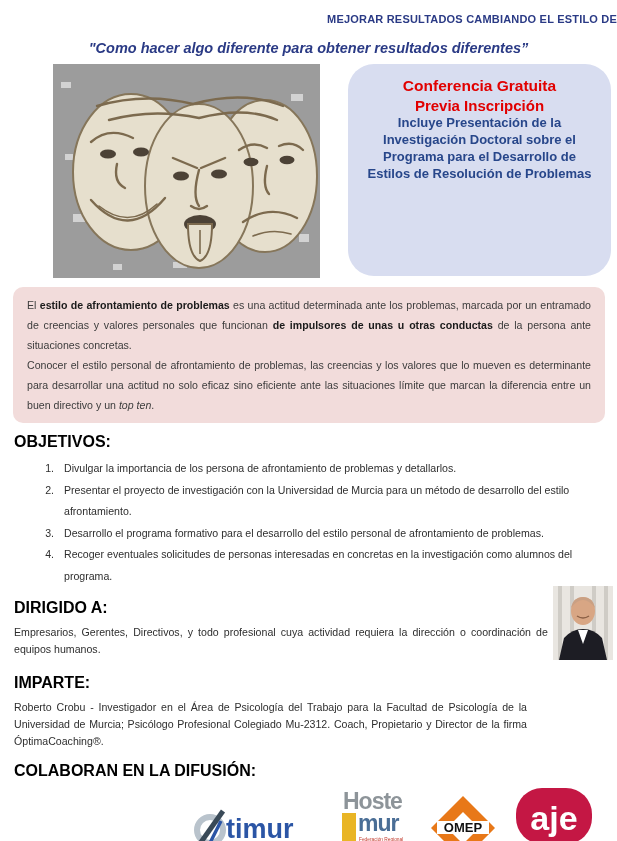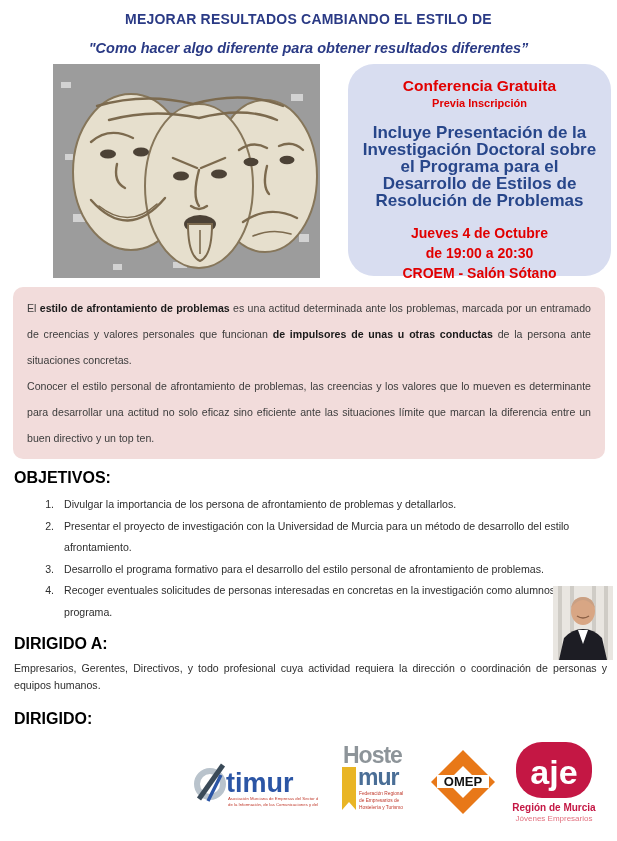--- a/index.html
+++ b/index.html
@@ -3,39 +3,39 @@
 <meta charset="utf-8">
 <style>
   html,body { margin:0; padding:0; background:#ffffff; }
   .page {
     position:relative; width:617px; height:841px; margin:0 auto;
     background:#ffffff; overflow:hidden;
     font-family:"Liberation Sans","DejaVu Sans",sans-serif; color:#2e2e2e;
   }
   .page svg text { font-family:"Liberation Sans","DejaVu Sans",sans-serif; }
 
-  .title { padding-top:3px; text-align:center; font-weight:bold; font-size:14px;
+  .title { padding-top:3px; text-align:right; font-weight:bold; font-size:11px;
            line-height:33px; color:#2a3a85; letter-spacing:.2px; }
   .subtitle { margin-top:4px; text-align:center; font-weight:bold; font-style:italic;
               font-size:14.5px; color:#2a3a85; }
 
   .hero { display:flex; margin:8px 6px 0 45px; gap:28px;padding-left:8px; }
   .faces { flex:0 0 267px; }
   .infobox { width:272px; height:212px; box-sizing:border-box; background:#d8ddf0;
              border-radius:26px; text-align:center; padding:13px 14px 0 14px; }
   .ib-h   { color:#e10000; font-weight:bold; font-size:15.5px; }
-  .ib-sh  { color:#e10000; font-weight:bold; font-size:11px; margin-top:2px; }
-  .ib-desc{ color:#27468a; font-weight:bold; font-size:17px; line-height:17px; margin-top:15px; }
+  .ib-sh  { color:#e10000; font-weight:bold; font-size:15px; margin-top:2px; }
+  .ib-desc{ color:#27468a; font-weight:bold; font-size:13px; line-height:17px; }
   .ib-date{ color:#e10000; font-weight:bold; font-size:14px; line-height:20px; margin-top:14px; }
 
   .introbox { margin:9px 12px 0 13px; background:#f2dcdb; border-radius:10px;
-              padding:8px 14px; font-size:10.6px; line-height:26px; text-align:justify;
+              padding:8px 14px; font-size:10.6px; line-height:20px; text-align:justify;
               color:#3c3c3c; }
   .introbox .b { font-weight:bold; color:#1a1a1a; }
-  .introbox .i { }
+  .introbox .i { font-style:italic; }
 
   .sec { margin:0 10px 0 14px; }
   .sec-h { font-weight:bold; font-size:16px; color:#000; }
   .mt10{margin-top:10px;} .mt14{margin-top:12px;} .mt16{margin-top:16px;}
   .body-t { font-size:10.6px; line-height:17px; color:#2e2e2e; }
 
   .olist { margin-top:7px; }
   .oli { display:flex; line-height:21.5px; font-size:10.6px; }
   .oli .num { width:18px; margin-left:22px; text-align:right; }
   .oli .txt { margin-left:10px; flex:1; }
@@ -107,25 +107,20 @@
         <ellipse cx="147" cy="160" rx="16" ry="9"></ellipse>
       </g>
       <path d="M135,160 Q135,192 147,197 Q159,192 159,160 Z" fill="#e6dfcd" stroke="#7c6a4e" stroke-width="2"></path>
       <path d="M147,166 L147,190" stroke="#7c6a4e" stroke-width="1.6"></path>
     </svg>
 
     <div class="infobox">
       <div class="ib-h">Conferencia Gratuita</div>
       <div class="ib-sh">Previa Inscripción</div>
       <div class="ib-desc">Incluye Presentación de la Investigación Doctoral sobre el Programa para el Desarrollo de Estilos de Resolución de Problemas</div>
-      <div class="ib-date">
-        <div>Jueves 4 de Octubre</div>
-        <div>de 19:00 a 20:30</div>
-        <div>CROEM - Salón Sótano</div>
-      </div>
     </div>
   </div>
 
   <div class="introbox">
     <div><span>El </span><span class="b">estilo de afrontamiento de problemas</span><span> es una actitud determinada ante los problemas, marcada por un entramado de creencias y valores personales que funcionan </span><span class="b">de impulsores de unas u otras conductas</span><span> de la persona ante situaciones concretas.</span></div>
     <div><span>Conocer el estilo personal de afrontamiento de problemas, las creencias y los valores que lo mueven es determinante para desarrollar una actitud no solo eficaz sino eficiente ante las situaciones límite que marcan la diferencia entre un buen directivo y un </span><span class="i">top ten</span><span>.</span></div>
   </div>
 
   <div class="sec mt10">
     <div class="sec-h">OBJETIVOS:</div>
@@ -148,39 +143,41 @@
         </div>
     </div>
   </div>
 
   <div class="sec mt14">
     <div class="sec-h">DIRIGIDO A:</div>
     <div class="body-t just">Empresarios, Gerentes, Directivos, y todo profesional cuya actividad requiera la dirección o coordinación de personas y equipos humanos.</div>
   </div>
 
   <div class="sec mt16">
-    <div class="sec-h">DIRIGIDO:</div>
+    <div class="sec-h">IMPARTE:</div>
+    <div class="body-t just imparte-p">Roberto Crobu -  Investigador en el Área de Psicología del Trabajo para la Facultad de Psicología de la  Universidad de Murcia; Psicólogo Profesional Colegiado Mu-2312. Coach, Propietario y Director de la firma ÓptimaCoaching®.</div>
   </div>
 
   <svg class="photo" width="60" height="74" viewBox="0 0 60 74">
     <rect width="60" height="74" fill="#e9e6e1"></rect>
     <g fill="#cfccc6">
         <rect x="5" y="0" width="4" height="74"></rect>
         <rect x="17" y="0" width="4" height="74"></rect>
         <rect x="39" y="0" width="4" height="74"></rect>
         <rect x="51" y="0" width="4" height="74"></rect>
       </g>
     <ellipse cx="30" cy="25" rx="12" ry="14" fill="#d8a684"></ellipse>
     <path d="M30,11 Q40,11 42,22 Q36,14 30,14 Q24,14 18,22 Q20,11 30,11 Z" fill="#caa083"></path>
     <path d="M24,30 Q30,34 36,30" stroke="#8a5f45" stroke-width="1.4" fill="none"></path>
     <path d="M6,74 L11,52 Q19,43 30,43 Q41,43 49,52 L54,74 Z" fill="#1d1d24"></path>
     <path d="M25,44 L35,44 L30,58 Z" fill="#ffffff"></path>
   </svg>
 
   <div class="sec mt14">
+    <div class="sec-h">COLABORAN EN LA DIFUSIÓN:</div>
     <div class="logos">
 
       <svg width="128" height="58" viewBox="0 0 128 58">
         <circle cx="20" cy="31" r="13" fill="none" stroke="#b9c3cc" stroke-width="6"></circle>
         <path d="M9,46 L33,12" stroke="#3a4a58" stroke-width="5"></path>
         <path d="M18,48 L31,22" stroke="#2b55a5" stroke-width="3.4"></path>
         <text x="36" y="39" font-size="27" font-weight="bold" fill="#2b55a5">timur</text>
         <text x="38" y="47" font-size="4.3" fill="#c0392b">Asociación Murciana de Empresas del Sector de las Tecnologías</text>
         <text x="38" y="53" font-size="4.3" fill="#c0392b">de la Información, de las Comunicaciones y del Audiovisual</text>
       </svg>

